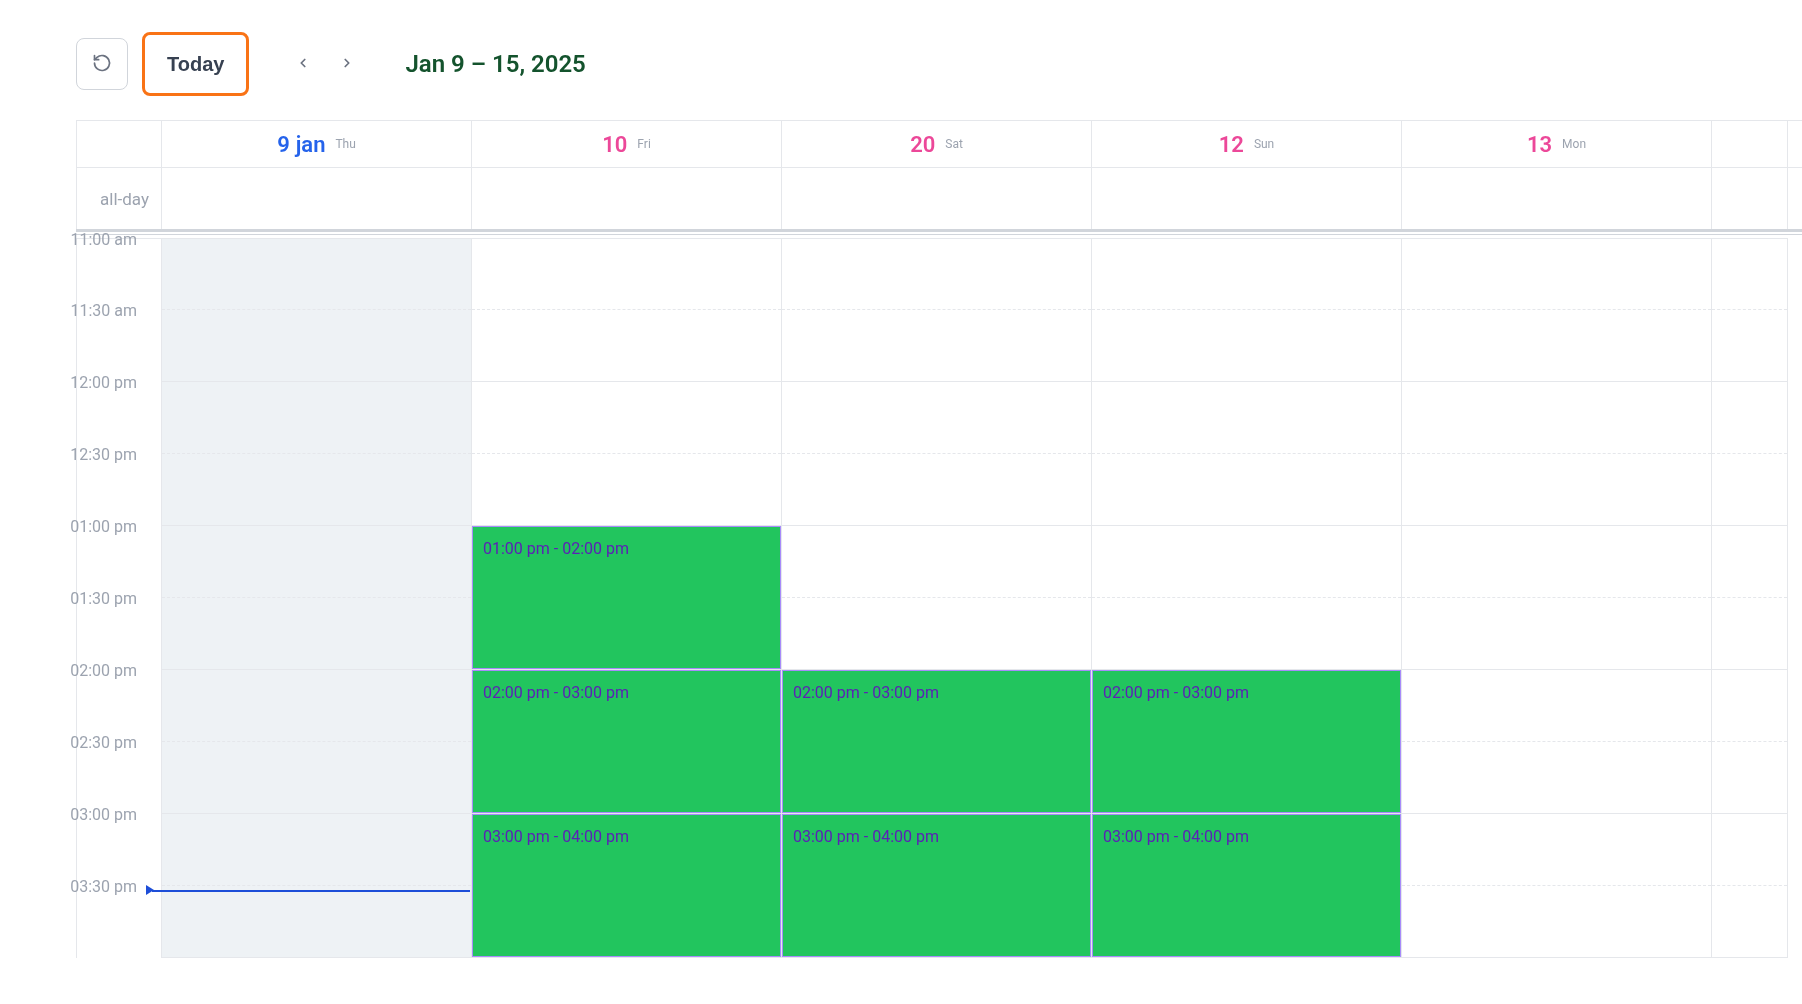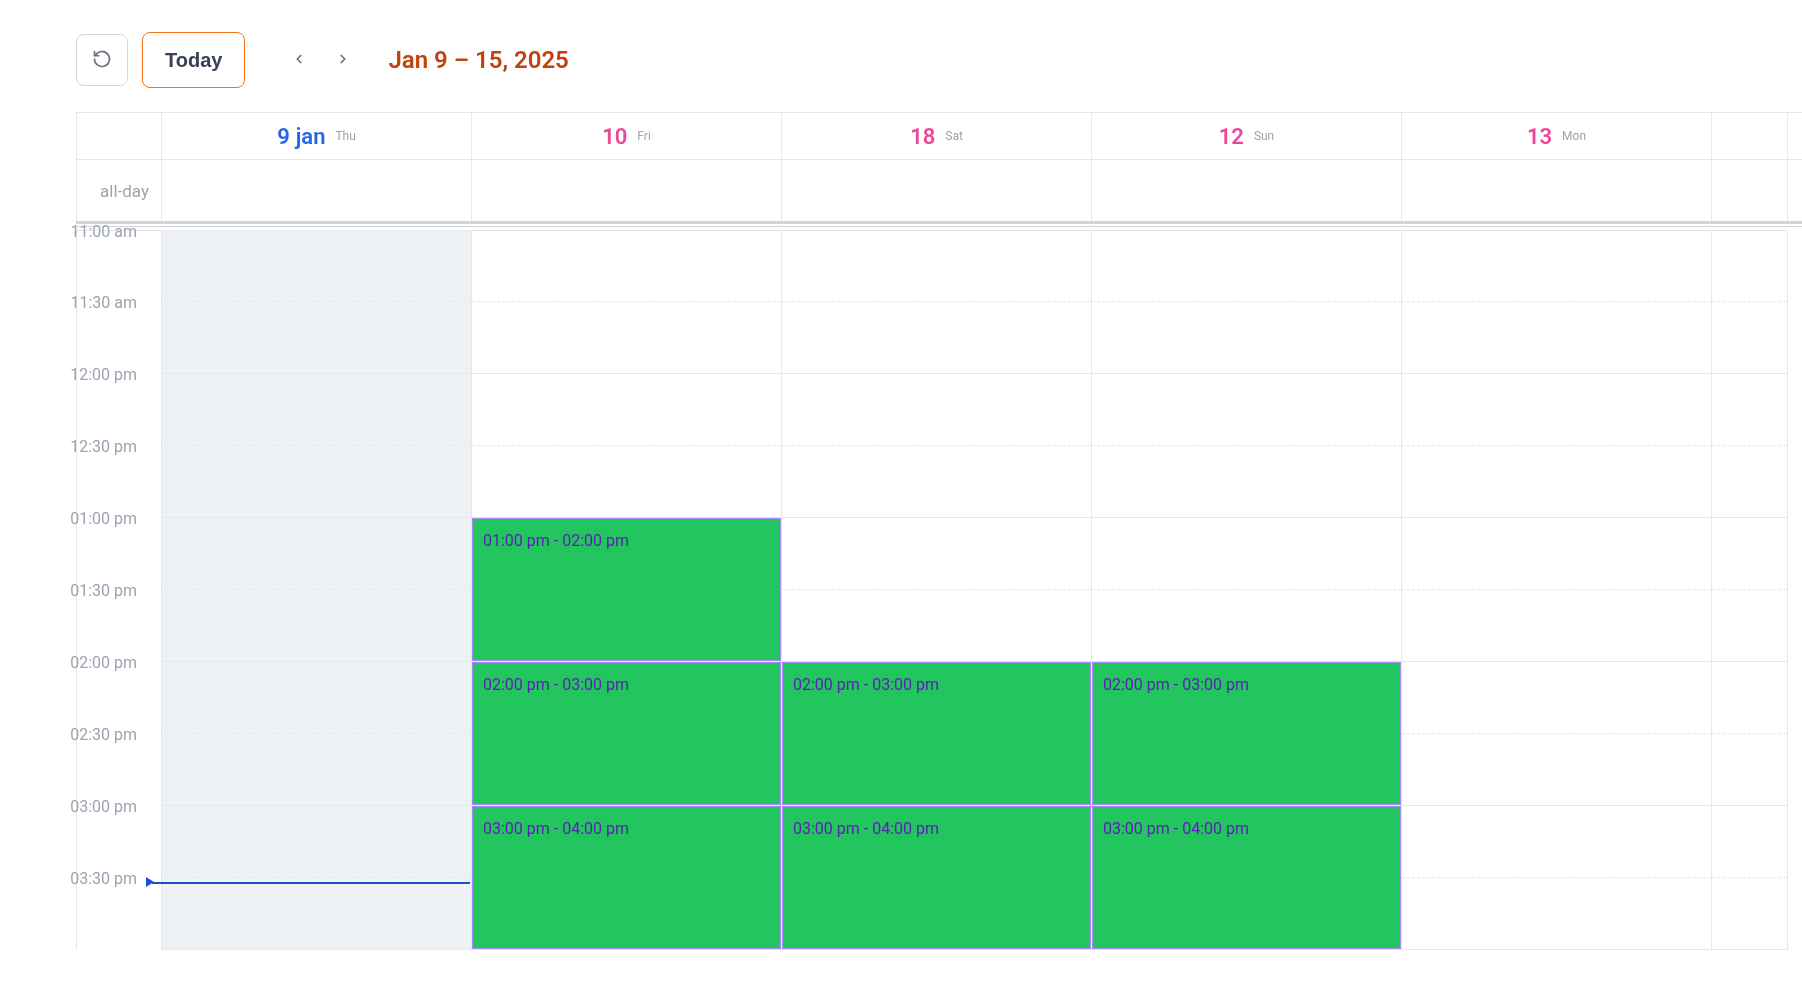--- a/index.html
+++ b/index.html
@@ -1,24 +1,24 @@
 <!DOCTYPE html>
 <html><head>
 <meta charset="utf-8">
 <style>
 * { box-sizing: border-box; margin: 0; padding: 0; }
 html, body { font-family: -apple-system, BlinkMacSystemFont, "Segoe UI", Roboto, "Helvetica Neue", Arial, sans-serif; color: #374151; background: #fff; }
 body { width: 1802px; }
 
 .toolbar { display: flex; align-items: center; gap: 14px; padding: 32px 0 24px 76px; }
 .icon-btn { width: 52px; height: 52px; border: 1px solid #d1d5db; border-radius: 8px; background: #fff; display: flex; align-items: center; justify-content: center; cursor: pointer; color: #6b7280; }
-.today-btn { height: 56px; padding: 0 22px; border: 1px solid #f97316; border-radius: 8px; background: #fff; font-size: 20px; font-weight: 600; color: #374151; cursor: pointer; }
+.today-btn { height: 64px; padding: 0 22px; border: 3px solid #f97316; border-radius: 8px; background: #fff; font-size: 20px; font-weight: 600; color: #374151; cursor: pointer; }
 .nav-arrows { display: flex; align-items: center; gap: 0; margin-left: 18px; }
 .arrow-btn { width: 44px; height: 44px; border: none; background: transparent; display: flex; align-items: center; justify-content: center; cursor: pointer; color: #6b7280; }
-.date-title { margin-left: 9px; font-size: 24px; font-weight: 600; color: #c2410c; }
+.date-title { margin-left: 22px; font-size: 24px; font-weight: 600; color: #14532d; }
 
 .calendar { margin-left: 76px; }
 .header-row { display: flex; border-top: 1px solid #e5e7eb; border-bottom: 1px solid #e5e7eb; height: 48px; }
 .time-gutter-header { flex: 0 0 86px; border-left: 1px solid #e5e7eb; border-right: 1px solid #e5e7eb; }
 .day-header { flex: 0 0 310px; border-right: 1px solid #e5e7eb; display: flex; align-items: center; justify-content: center; gap: 10px; cursor: pointer; }
 .day-header .num { font-size: 22px; font-weight: 600; color: #ec4899; }
 .day-header .dow { font-size: 12px; color: #9ca3af; font-weight: 400; text-align: right; }
 .day-header.last { flex: 0 0 76px; }
 .day-header.today .num { color: #2563eb; }
 .day-header.today .monthlbl { color: #2563eb; font-size: 22px; font-weight: 600; margin-left: -4px; }
@@ -86,21 +86,21 @@
     <div class="day-header today">
       <span class="num">9</span>
         <span class="monthlbl">jan</span>
       <span class="dow">Thu</span>
     </div>
     <div class="day-header">
       <span class="num">10</span>
       <span class="dow">Fri</span>
     </div>
     <div class="day-header">
-      <span class="num">18</span>
+      <span class="num">20</span>
       <span class="dow">Sat</span>
     </div>
     <div class="day-header">
       <span class="num">12</span>
       <span class="dow">Sun</span>
     </div>
     <div class="day-header">
       <span class="num">13</span>
       <span class="dow">Mon</span>
     </div>

